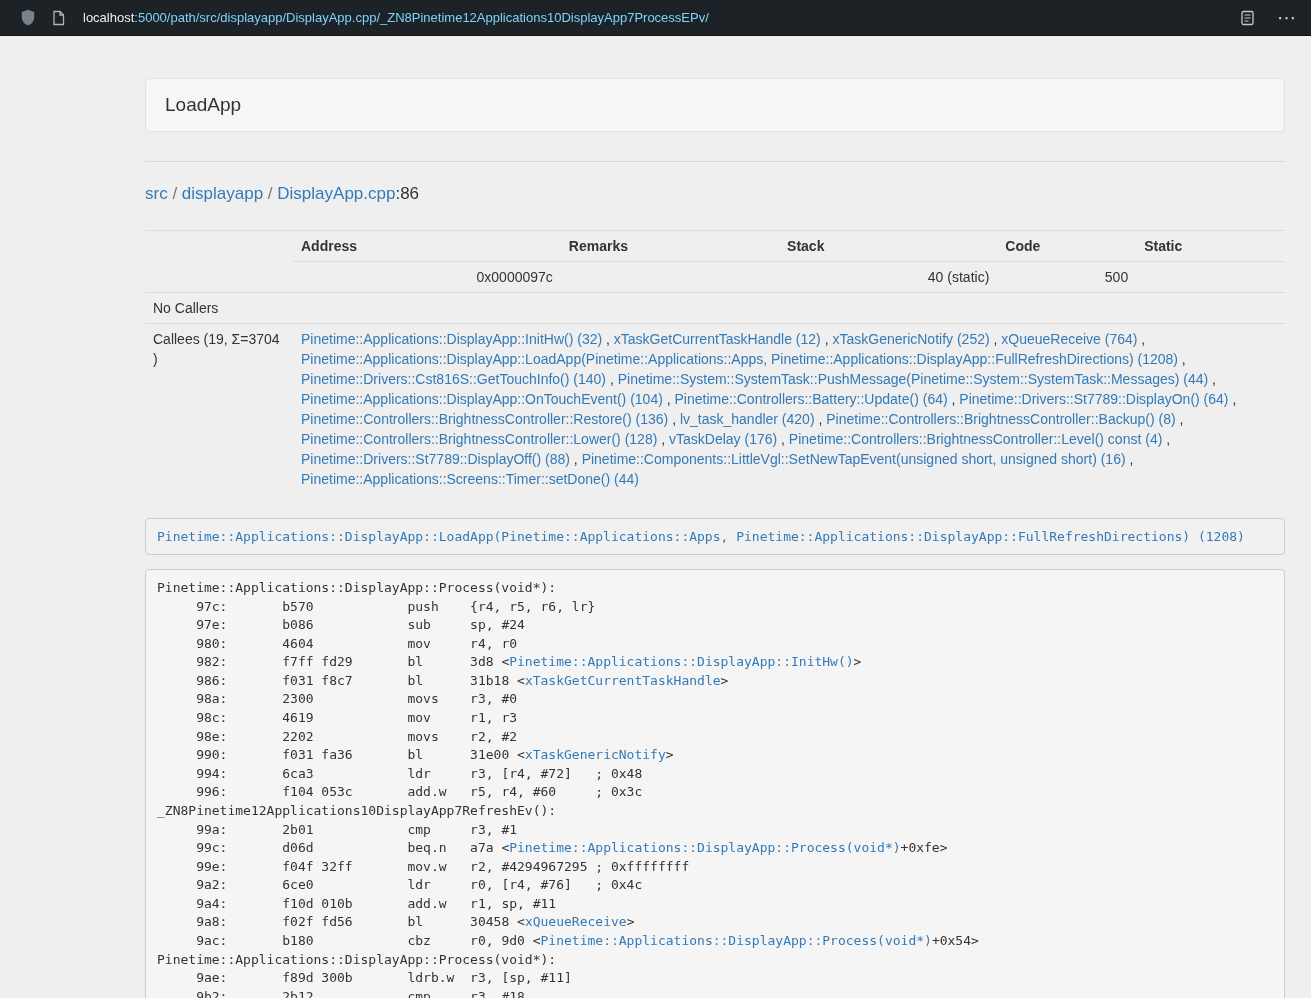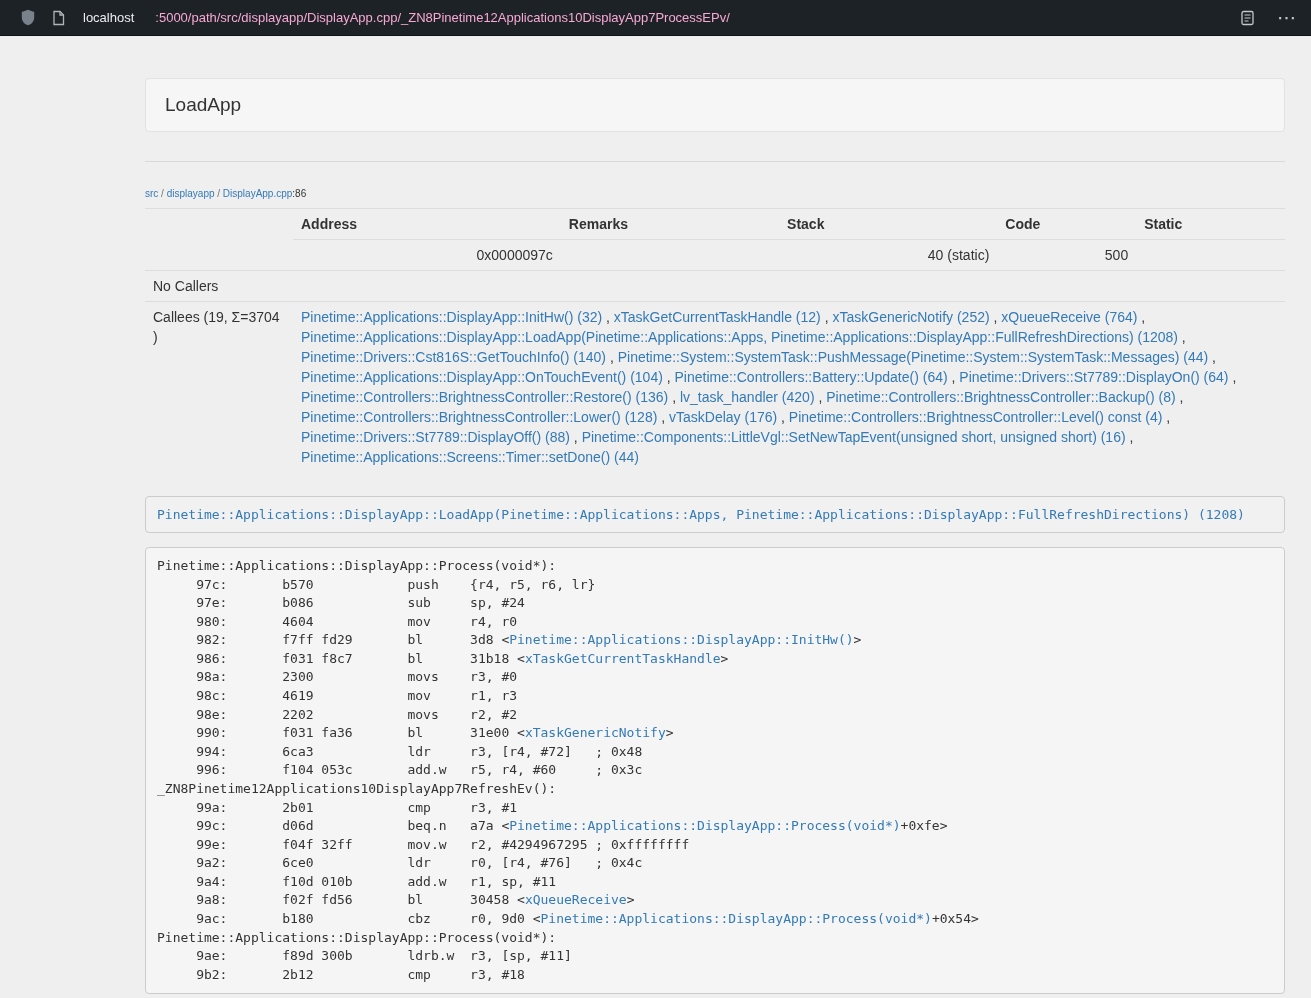--- a/index.html
+++ b/index.html
@@ -13,38 +13,38 @@
 
   
   .topbar {
     height: 36px; background: #1d2226; border-bottom: 1px solid #101315;
     display: flex; align-items: center; padding: 0 14px 0 20px;
   }
   .topbar .icon-btn { display: inline-flex; align-items: center; justify-content: center; }
   .topbar .shield { margin-right: 15px; }
   .topbar .pageicon { margin-right: 17px; }
   .urlbar { flex: 1; display: flex; align-items: baseline; font-size: 13px; min-width: 0;
-            white-space: nowrap; overflow: hidden; gap: 9px; }
+            white-space: nowrap; overflow: hidden; }
   .urlbar .host { color: #eceeef; }
-  .urlbar .path { color: #f9a8d4; padding-left: 12px; }
+  .urlbar .path { color: #7dd3fc; }
   .topbar .reader { margin-right: 22px; }
   .topbar .menu { color: #c6ccd0; font-size: 19px; line-height: 1; letter-spacing: 1px; }
 
   
   .content { width: 1140px; margin-left: 145px; }
 
   .well {
     margin-top: 42px; background: #f6f6f6; border: 1px solid #e2e2e2;
     border-radius: 4px; padding: 15px 19px;
   }
   .page-title { font-size: 19px; font-weight: 500; color: #333; }
 
   hr.rule { border: 0; border-top: 1px solid #d9d9d9; margin: 29px 0 22px; }
 
-  .crumbs { font-size: 10px; margin-bottom: 4px; line-height: 20px; }
+  .crumbs { font-size: 17px; margin-bottom: 26px; line-height: 20px; }
   .crumbs .sep { white-space: pre; color: #777; }
   .crumbs .suffix { color: #333; }
 
   .lnk { color: #337ab7; text-decoration: none; cursor: pointer; }
 
   
   table.symtable { width: 100%; border-collapse: collapse; font-size: 14px; line-height: 20px; }
   table.symtable > tbody > tr > th,
   table.symtable > tbody > tr > td {
     border-top: 1px solid #ddd; padding: 5px 8px; text-align: left; vertical-align: top;

